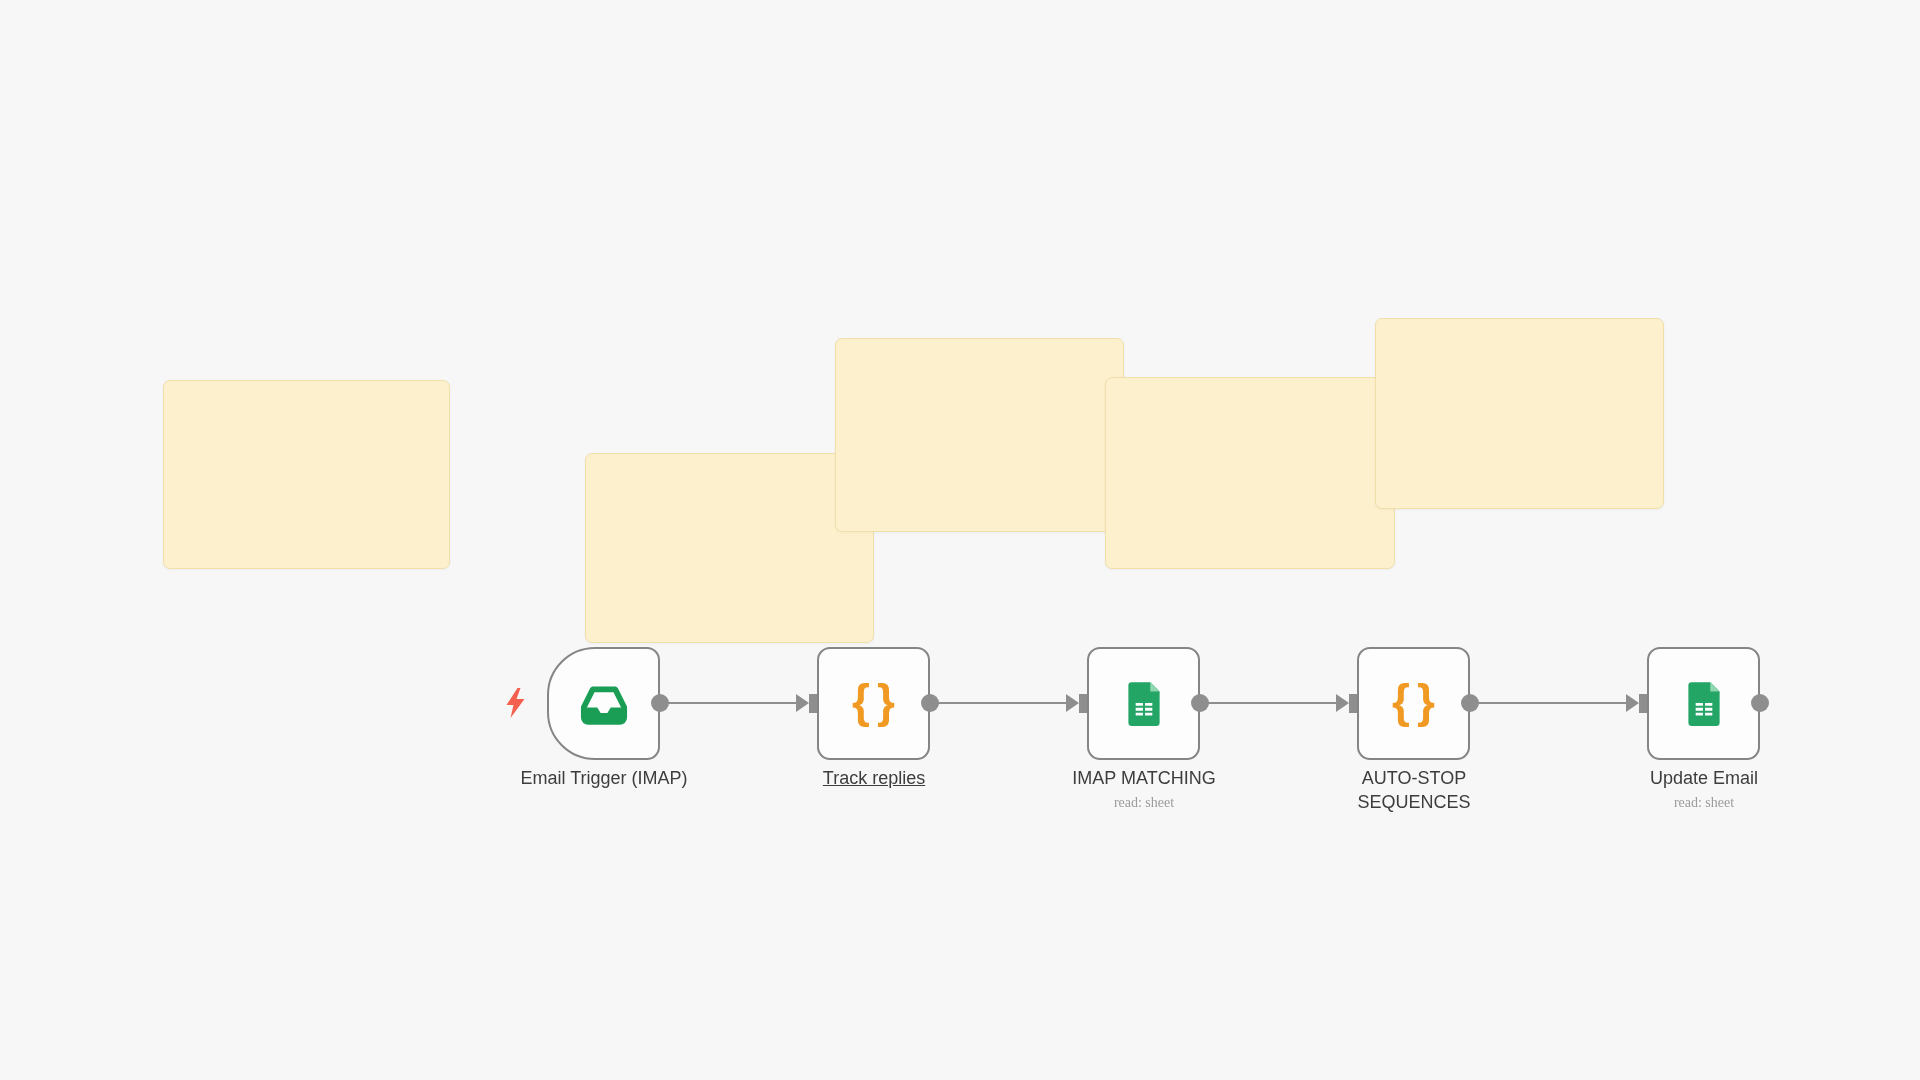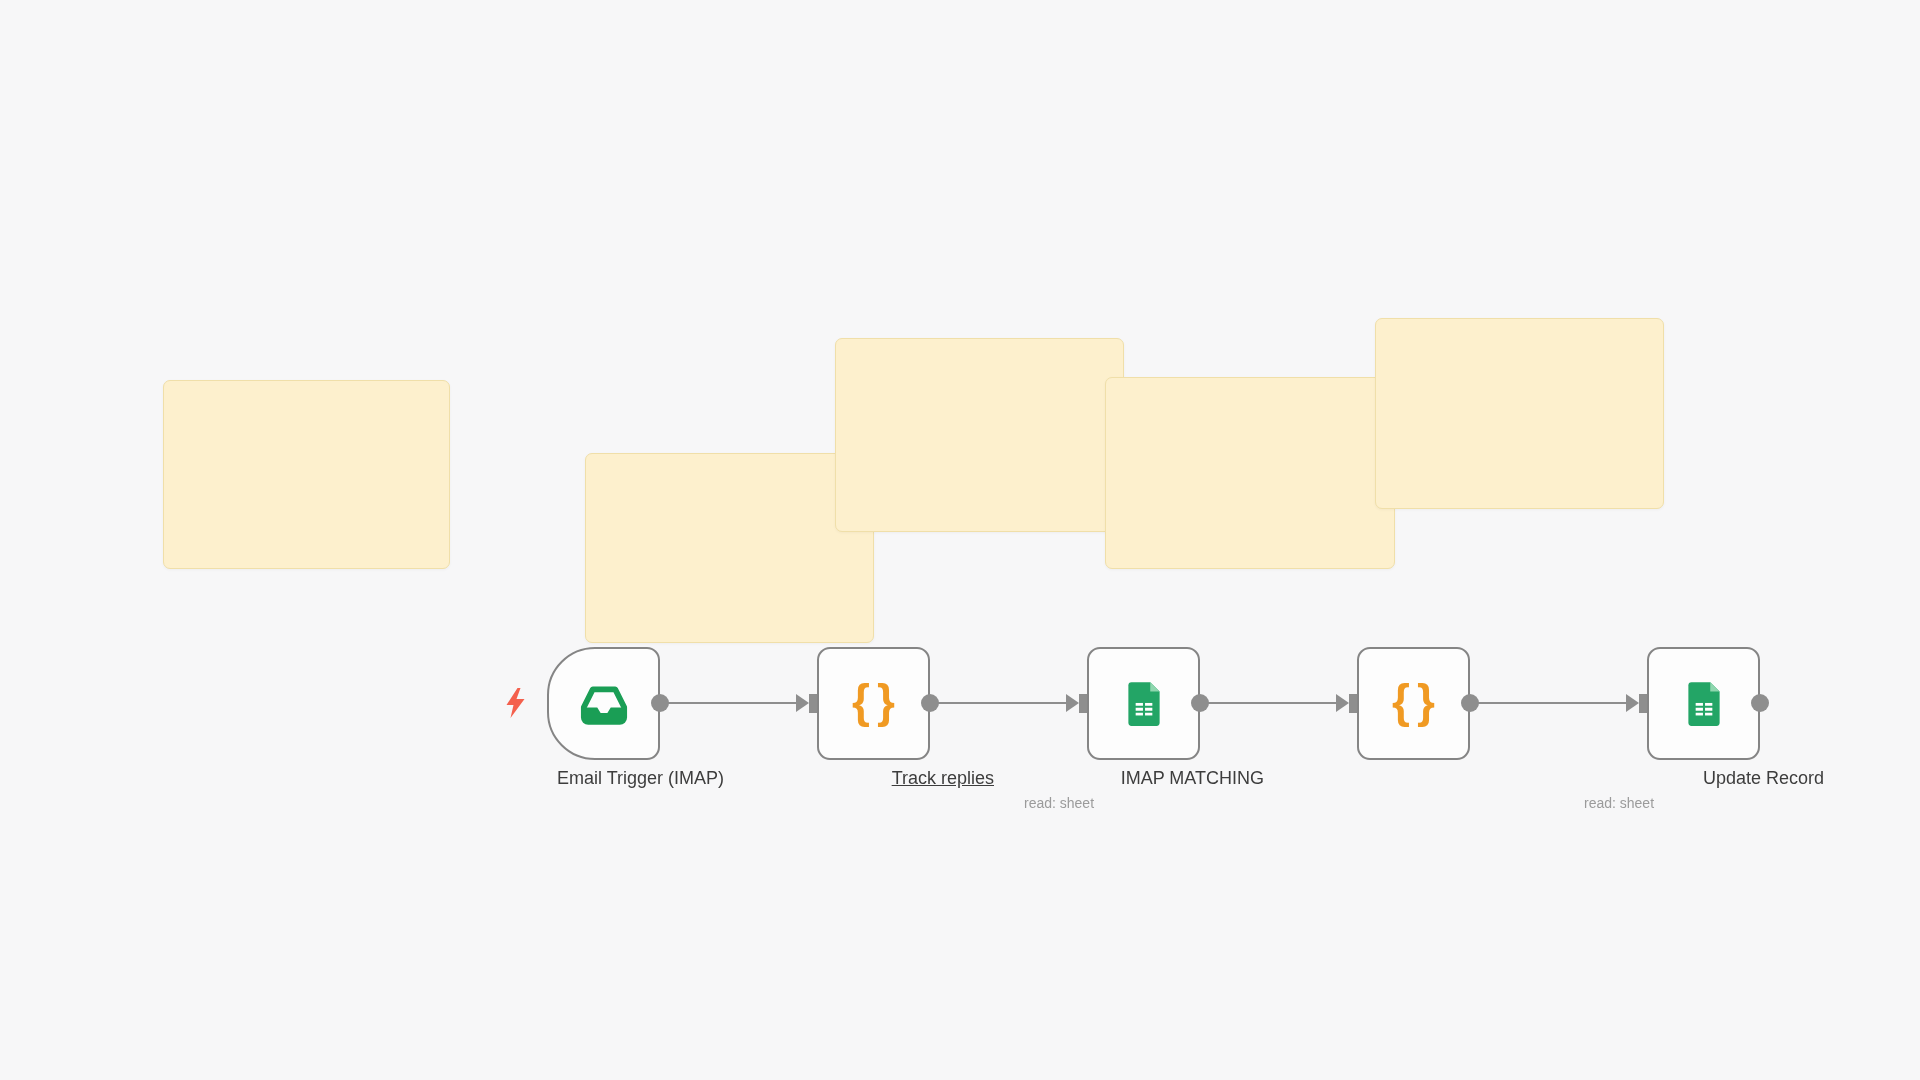--- a/index.html
+++ b/index.html
@@ -66,33 +66,34 @@
   .conn {
     position: absolute;
     top: 702px;
     height: 2px;
     background: #8e8e8e;
   }
   .node-label {
     position: absolute;
     top: 766px;
     width: 240px;
-    text-align: right;
+    text-align: center;
     font-size: 18px;
     line-height: 24px;
     color: #3d3d3d;
     white-space: pre-line;
   }
   .node-subtitle {
     position: absolute;
     width: 240px;
-    text-align: left;
+    text-align: center;
     font-size: 14px;
     line-height: 18px;
     color: #9b9b9b;
+    font-family: Liberation Serif, serif;
   }
   .braces {
     font-size: 46px;
     font-weight: 700;
     color: #f09a23;
     letter-spacing: 7px;
     padding-left: 7px;
     line-height: 1;
     transform: translateY(-3px);
   }
@@ -155,29 +156,31 @@
   <div class="out-dot" style="left:1191px;"></div>
   <div class="node-label" style="left:1024px;">IMAP MATCHING</div>
   <div class="node-subtitle" style="left:1024px; top:794px;">read: sheet</div>
 
   <div class="in-arrow" style="left:1336px;"></div>
   <div class="in-bar" style="left:1349px;"></div>
   <div class="node-box" style="left:1357px; top:647px;">
     <span class="braces">{}</span>
   </div>
   <div class="out-dot" style="left:1461px;"></div>
+  <div class="node-label" style="left:1294px;">AUTO-STOP
+SEQUENCES</div>
 
   <div class="in-arrow" style="left:1626px;"></div>
   <div class="in-bar" style="left:1639px;"></div>
   <div class="node-box" style="left:1647px; top:647px;">
     <svg width="50" height="50" viewBox="0 0 48 48">
       <path d="M12 3 h18 l9 9 v30 a3 3 0 0 1-3 3 H12 a3 3 0 0 1-3-3 V6 a3 3 0 0 1 3-3 z" fill="#23a566"></path>
       <path d="M30 3 l9 9 h-9 z" fill="#8ed6ae"></path>
       <rect x="15" y="22" width="18" height="14" fill="#ffffff"></rect>
       <path d="M15 26.7 h18 M15 31.4 h18 M24 22 v14" stroke="#23a566" stroke-width="2"></path>
       <rect x="15" y="22" width="18" height="14" fill="none" stroke="#23a566" stroke-width="2"></rect>
     </svg>
   </div>
   <div class="out-dot" style="left:1751px;"></div>
-  <div class="node-label" style="left:1584px;">Update Record</div>
+  <div class="node-label" style="left:1584px;">Update Email</div>
   <div class="node-subtitle" style="left:1584px; top:794px;">read: sheet</div>
 
 </div>
 
 </body></html>

